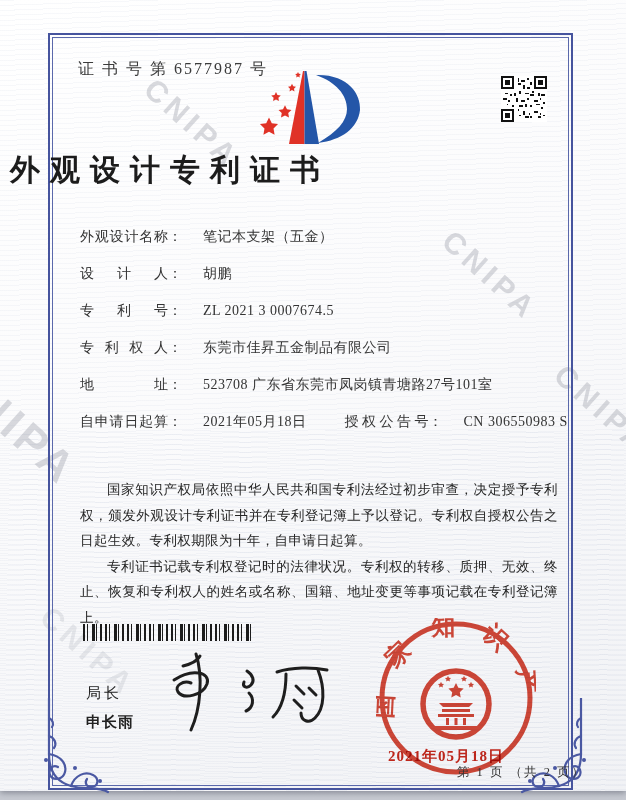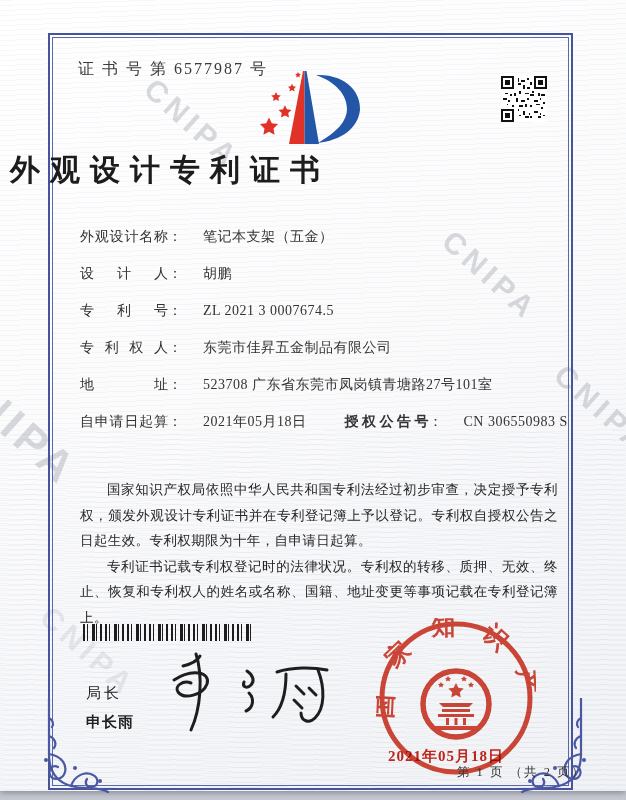--- a/index.html
+++ b/index.html
@@ -38,21 +38,21 @@
   .cert-no{position:absolute;left:78px;top:59px;font-size:16px;letter-spacing:2px;color:#3b3b3b;}
   .logo{position:absolute;left:250px;top:66px;}
   .title{
     position:absolute;left:0;top:150px;width:626px;text-align:left;
     font-size:30px;font-weight:600;color:#1c1c1c;letter-spacing:10px;text-indent:10px;
   }
   .qr{position:absolute;left:501px;top:76px;}
   .fields{position:absolute;left:80px;top:226px;width:478px;font-size:14px;color:#333;}
   .frow{height:22px;line-height:22px;margin-bottom:15px;white-space:nowrap;}
   .flabel{display:inline-block;width:88px;text-align:justify;text-align-last:justify;}
-  .flabel2{display:inline-block;width:84px;text-align:justify;text-align-last:justify;font-weight:bold;}
+  .flabel2{display:inline-block;width:84px;text-align:justify;text-align-last:justify;}
   .fval{margin-left:21px;letter-spacing:.5px;}
   .pair2{margin-left:38px;}
   .paras{
     position:absolute;left:80px;top:477px;width:478px;
     font-size:13.5px;line-height:25.5px;color:#262626;text-align:justify;
   }
   .paras p{margin:0;text-indent:2em;letter-spacing:.4px;}
   .barcode{
     position:absolute;left:83px;top:624px;width:168px;height:17px;
     background:repeating-linear-gradient(90deg,

